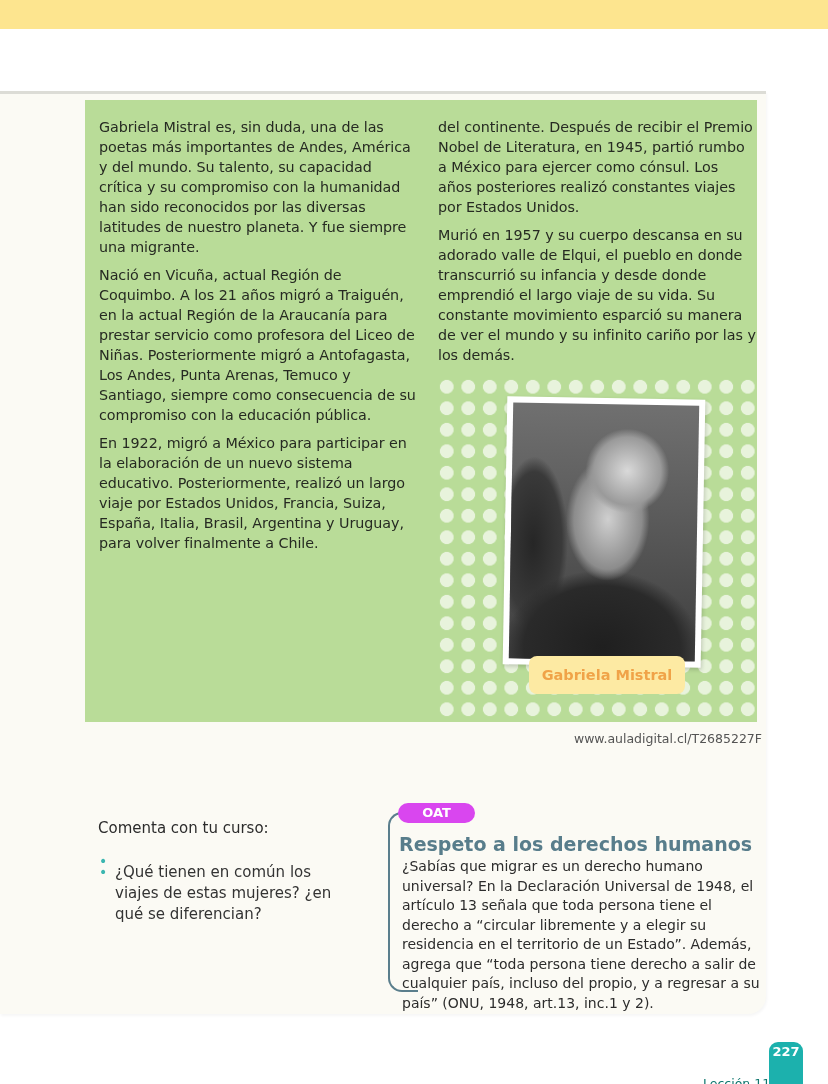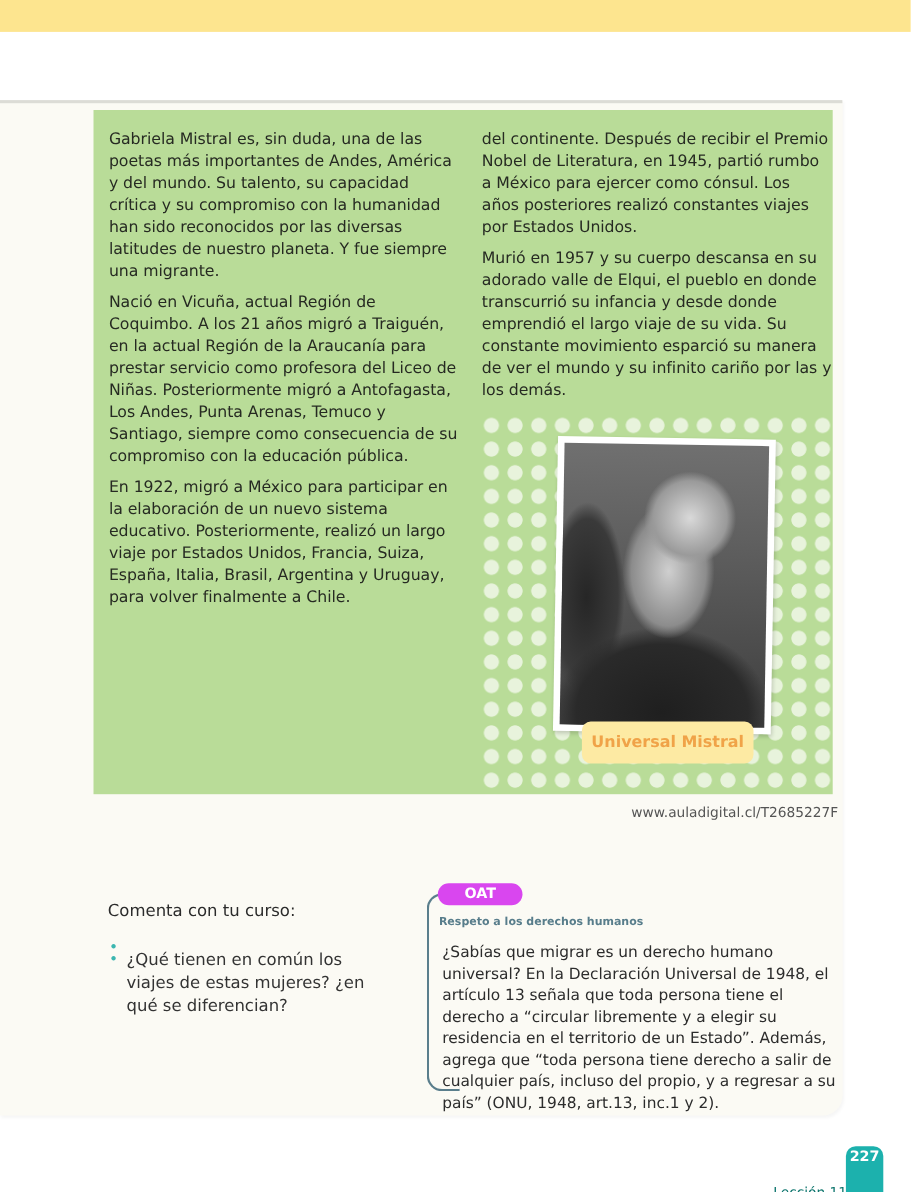--- a/index.html
+++ b/index.html
@@ -68,21 +68,21 @@
       position: absolute; left: 388px; top: 812px; width: 30px; height: 180px;
       border-left: 2px solid #5a7e8c; border-top: 2px solid #5a7e8c; border-bottom: 2px solid #5a7e8c;
       border-top-left-radius: 14px; border-bottom-left-radius: 14px;
       border-right: none;
     }
     .oat-badge {
       position: absolute; left: 398px; top: 803px; width: 77px; height: 20px;
       background: #d946ef; color: #fff; border-radius: 10px;
       font-weight: bold; font-size: 13px; text-align: center; line-height: 20px;
     }
-    .oat-title { position: absolute; left: 399px; top: 833px; font-size: 10px; font-weight: bold; color: #587d8b; }
+    .oat-title { position: absolute; left: 399px; top: 833px; font-size: 19px; font-weight: bold; color: #587d8b; }
     .oat-body { position: absolute; left: 402px; top: 857px; width: 360px; font-size: 14px; line-height: 19.5px; color: #2c2c2c; }
 
     .footer-lesson { position: absolute; left: 703px; top: 1076px; font-size: 12.5px; color: #0f766e; }
     .page-tab {
       position: absolute; left: 769px; top: 1042px; width: 34px; height: 50px;
       background: #1cb1ad; border-radius: 9px 9px 0 0;
       color: #fff; font-weight: bold; font-size: 13px; text-align: center; padding-top: 2px;
     }
   </style>
 </head>
@@ -104,21 +104,21 @@
   <p>del continente. Después de recibir el Premio Nobel de Literatura, en 1945, partió rumbo a México para ejercer como cónsul. Los años posteriores realizó constantes viajes por Estados Unidos.</p>
   <p>Murió en 1957 y su cuerpo descansa en su adorado valle de Elqui, el pueblo en donde transcurrió su infancia y desde donde emprendió el largo viaje de su vida. Su constante movimiento esparció su manera de ver el mundo y su infinito cariño por las y los demás.</p>
 </div>
 
 <div class="dots"></div>
 
 <div class="photo-frame">
   <div class="photo"></div>
 </div>
 
-<div class="caption">Universal Mistral</div>
+<div class="caption">Gabriela Mistral</div>
 
 <div class="url">www.auladigital.cl/T2685227F</div>
 
 <div class="comenta-title">Comenta con tu curso:</div>
 <ul class="questions">
   <li>
     <span class="bullet">•</span>
   </li>
   <li>
     <span class="bullet">•</span>

